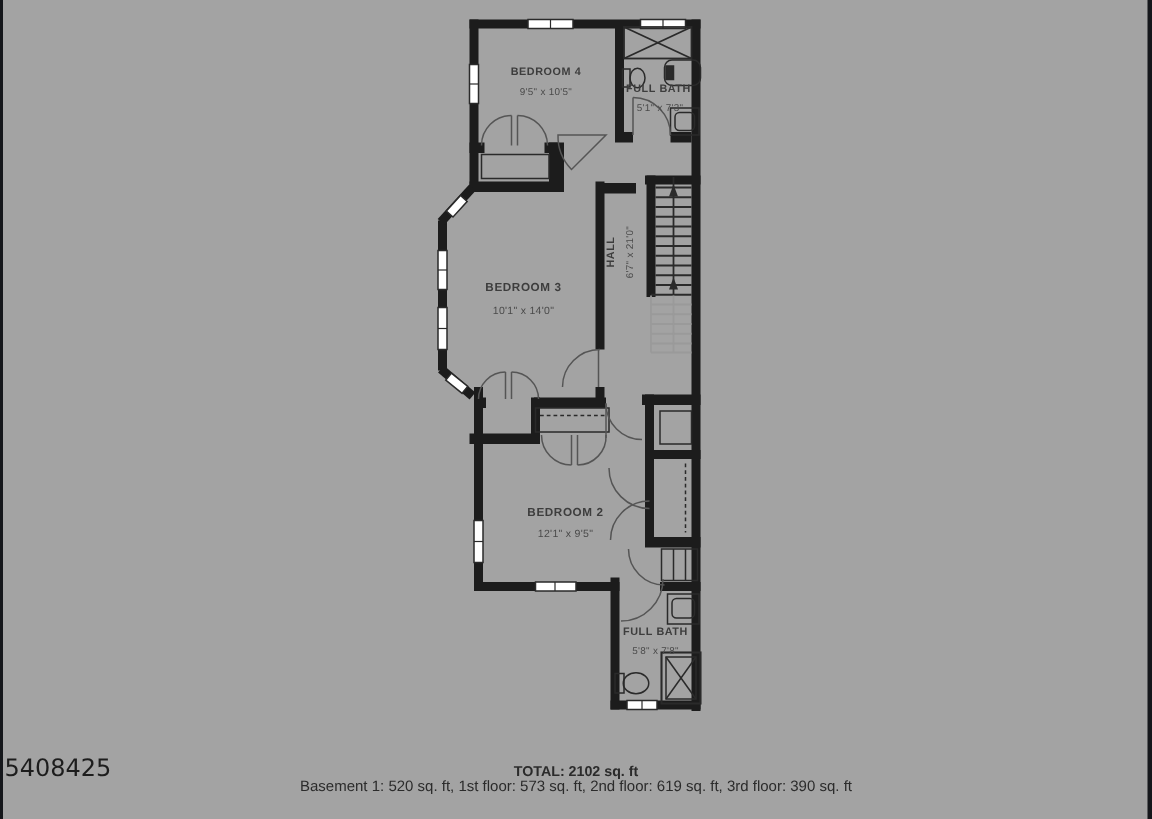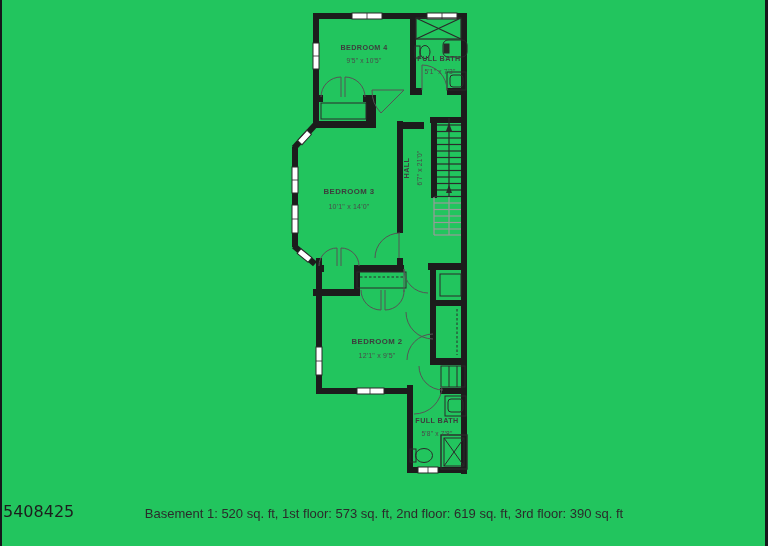--- a/index.html
+++ b/index.html
@@ -1,33 +1,33 @@
 <!DOCTYPE html>
 <html><head>
 <meta charset="utf-8">
 <style>
   html,body{margin:0;padding:0;background:#888;}
   #page{
-    position:relative;width:768px;height:546px;background:#22c55e;
+    position:relative;width:768px;height:546px;background:#a3a3a3;
     font-family:"Liberation Sans","DejaVu Sans",sans-serif;
     overflow:hidden;
   }
   .edge{position:absolute;top:0;bottom:0;background:#15171b;}
   #edge-left{left:0;width:2px;}
   #edge-right{right:0;width:3px;}
   #plan-svg{position:absolute;left:0;top:0;}
   .room-name{font-size:7.2px;font-weight:bold;letter-spacing:.4px;fill:#3d3d3d;}
   .room-dim{font-size:6.6px;fill:#4a4a4a;letter-spacing:.2px;}
   .room-name.big{font-size:7.8px;}
   .room-dim.big{font-size:7px;}
   #summary{
     position:absolute;left:0;right:0;top:509px;text-align:center;color:#2b2b2b;
   }
   #summary .total{font-size:9.5px;font-weight:bold;line-height:11px;}
-  #summary .line{font-size:13px;line-height:10.5px;}
+  #summary .line{font-size:10px;line-height:10.5px;}
   #watermark-number{
     position:absolute;left:3px;top:502px;font-size:16px;color:#1d1d1d;
     font-family:"DejaVu Sans","Liberation Sans",sans-serif;
   }
 </style>
 </head>
 <body>
 
 <div id="page">
   <div id="edge-left" class="edge"></div>
@@ -251,17 +251,18 @@
 
       <text class="room-name big" x="377" y="344">BEDROOM 2</text>
       <text class="room-dim big" x="377" y="358">12'1" x 9'5"</text>
 
       <text class="room-name" x="437" y="423">FULL BATH</text>
       <text class="room-dim" x="437" y="436">5'8" x 7'8"</text>
     </g>
   </svg>
 
   <div id="summary">
+    <div class="total">TOTAL: 2102 sq. ft</div>
     <div class="line">Basement 1: 520 sq. ft, 1st floor: 573 sq. ft, 2nd floor: 619 sq. ft, 3rd floor: 390 sq. ft</div>
   </div>
 
   <div id="watermark-number">5408425</div>
 </div>
 
 </body></html>

